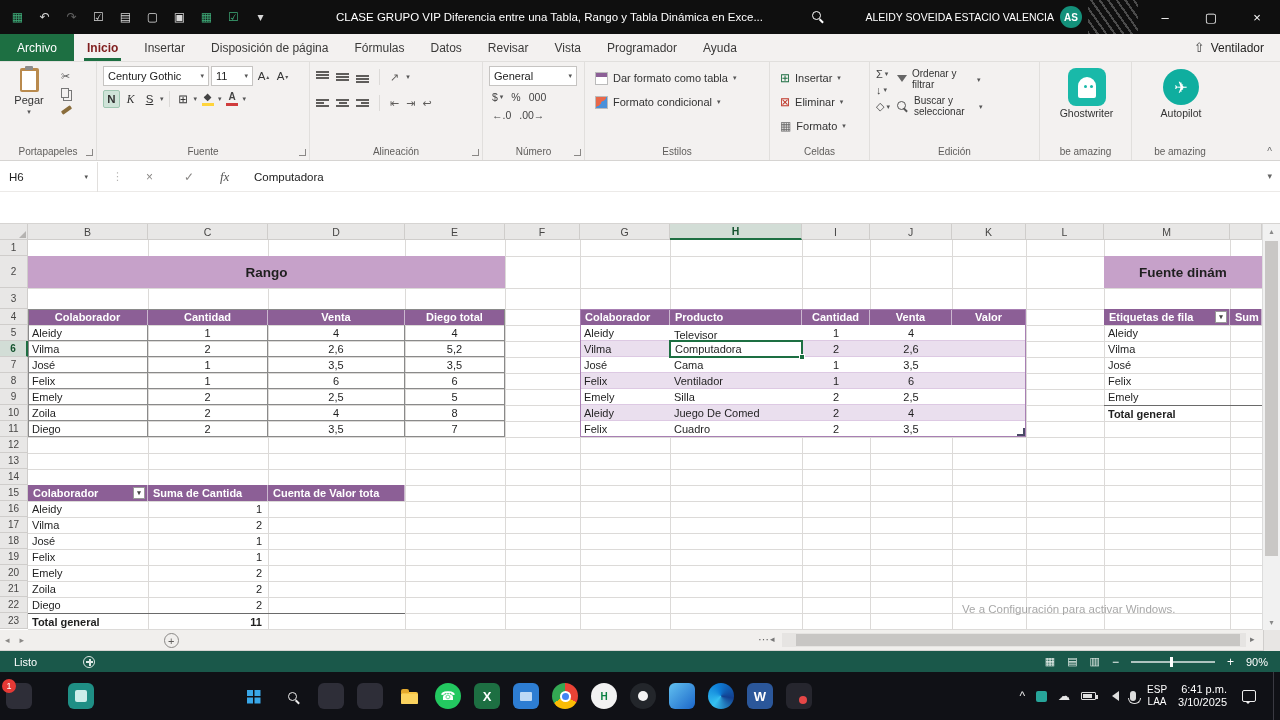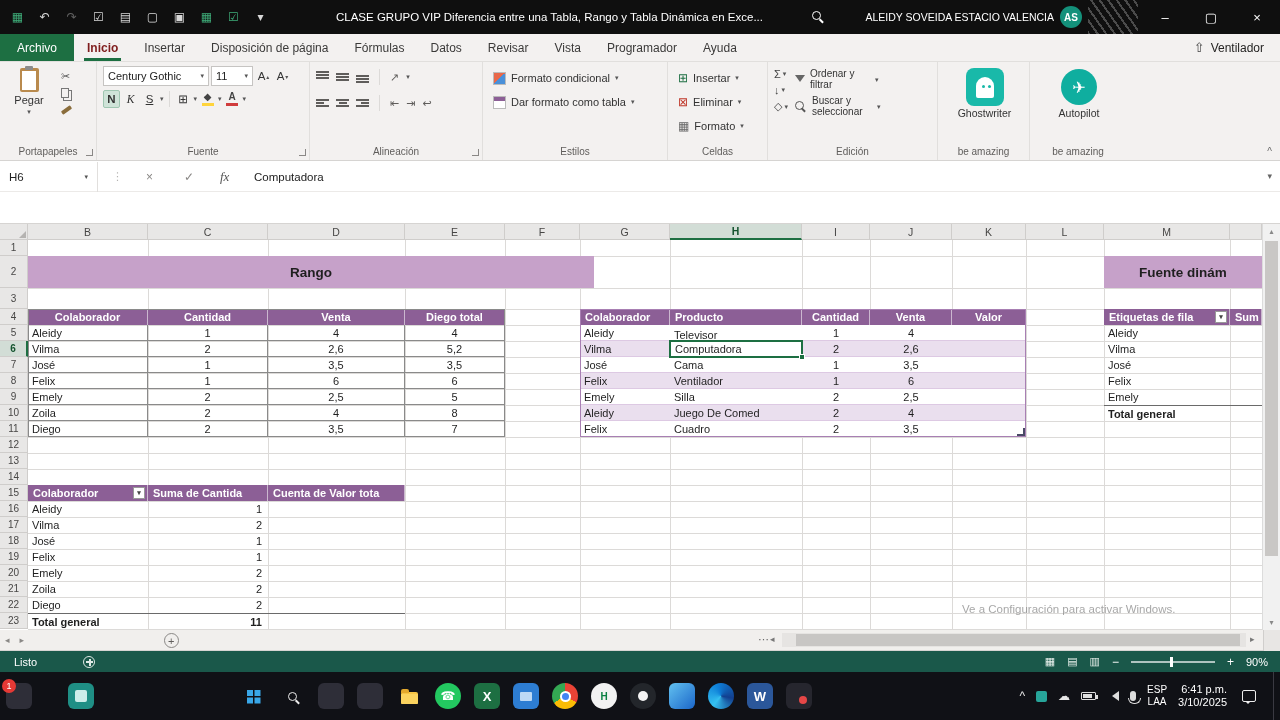--- a/index.html
+++ b/index.html
@@ -363,31 +363,53 @@
           <span class="sepv"></span>
           <span class="aglyph">⇤</span>
           <span class="aglyph">⇥</span>
           <span class="aglyph">↩</span>
         </div>
       </div>
       <div class="rg-label">Alineación</div>
       <span class="launcher"></span>
     </div>
 
+    <div class="rgroup" style="width:102px">
+      <div class="rg-body col">
+        <div class="combo" style="width:88px">
+          <span>General</span>
+            <b class="cv">▾</b>
+        </div>
+        <div class="frow" style="margin-top:5px">
+          <span class="ntb">
+              <span>$</span>
+              <b class="cv">▾</b>
+            </span>
+          <span class="ntb">%</span>
+          <span class="ntb">000</span>
+        </div>
+        <div class="frow" style="margin-top:2px">
+          <span class="ntb">←.0</span>
+          <span class="ntb">.00→</span>
+        </div>
+      </div>
+      <div class="rg-label">Número</div>
+      <span class="launcher"></span>
+    </div>
 
     <div class="rgroup" style="width:185px">
       <div class="rg-body col" style="padding-left:10px">
         <div class="strow">
+          <span class="ic12 ic-ft"></span>
+          <span>Dar formato como tabla</span>
+            <b class="cv">▾</b>
+        </div>
+        <div class="strow">
           <span class="ic12 ic-cf"></span>
           <span>Formato condicional</span>
-            <b class="cv">▾</b>
-        </div>
-        <div class="strow">
-          <span class="ic12 ic-ft"></span>
-          <span>Dar formato como tabla</span>
             <b class="cv">▾</b>
         </div>
       </div>
       <div class="rg-label">Estilos</div>
     </div>
 
     <div class="rgroup" style="width:100px">
       <div class="rg-body col" style="padding-left:10px">
         <div class="strow">
           <span class="cg" style="color:#1d6f42">⊞</span>
@@ -533,21 +555,21 @@
       <div class="grh" style="top: 325px; height: 16px;">19</div>
       <div class="glh" style="top: 341px; width: 1234px;"></div>
       <div class="grh" style="top: 341px; height: 16px;">20</div>
       <div class="glh" style="top: 357px; width: 1234px;"></div>
       <div class="grh" style="top: 357px; height: 16px;">21</div>
       <div class="glh" style="top: 373px; width: 1234px;"></div>
       <div class="grh" style="top: 373px; height: 16px;">22</div>
       <div class="glh" style="top: 389px; width: 1234px;"></div>
       <div class="grh" style="top: 389px; height: 16px;">23</div>
       <div class="glh" style="top: 405px; width: 1234px;"></div>
-      <div class="sec-title" style="left: 28px; top: 32px; width: 566px; height: 32px;">Rango</div>
+      <div class="sec-title" style="left: 28px; top: 32px; width: 477px; height: 32px;">Rango</div>
       <div class="sec-title" style="left: 1104px; top: 32px; width: 158px; height: 32px;">Fuente dinám</div>
       <div class="th" style="left: 28px; top: 85px; width: 120px; height: 16px;">Colaborador</div>
       <div class="th" style="left: 148px; top: 85px; width: 120px; height: 16px;">Cantidad</div>
       <div class="th" style="left: 268px; top: 85px; width: 137px; height: 16px;">Venta</div>
       <div class="th" style="left: 405px; top: 85px; width: 100px; height: 16px;">Diego total</div>
       <div class="cell rngb" style="left: 28px; top: 101px; width: 120px; height: 16px;">Aleidy</div>
       <div class="cell rngb c" style="left: 148px; top: 101px; width: 120px; height: 16px;">1</div>
       <div class="cell rngb c" style="left: 268px; top: 101px; width: 137px; height: 16px;">4</div>
       <div class="cell rngb c" style="left: 405px; top: 101px; width: 100px; height: 16px;">4</div>
       <div class="cell rngb" style="left: 28px; top: 117px; width: 120px; height: 16px;">Vilma</div>

